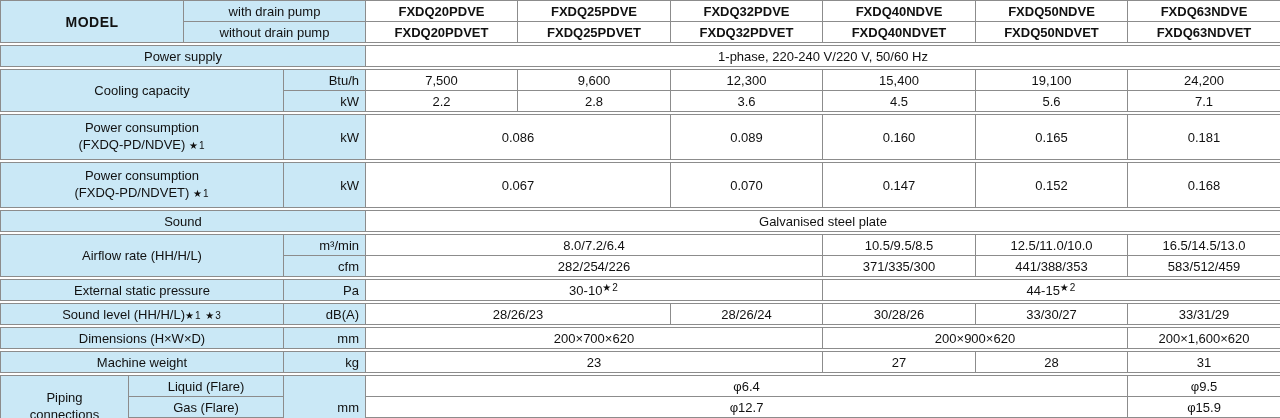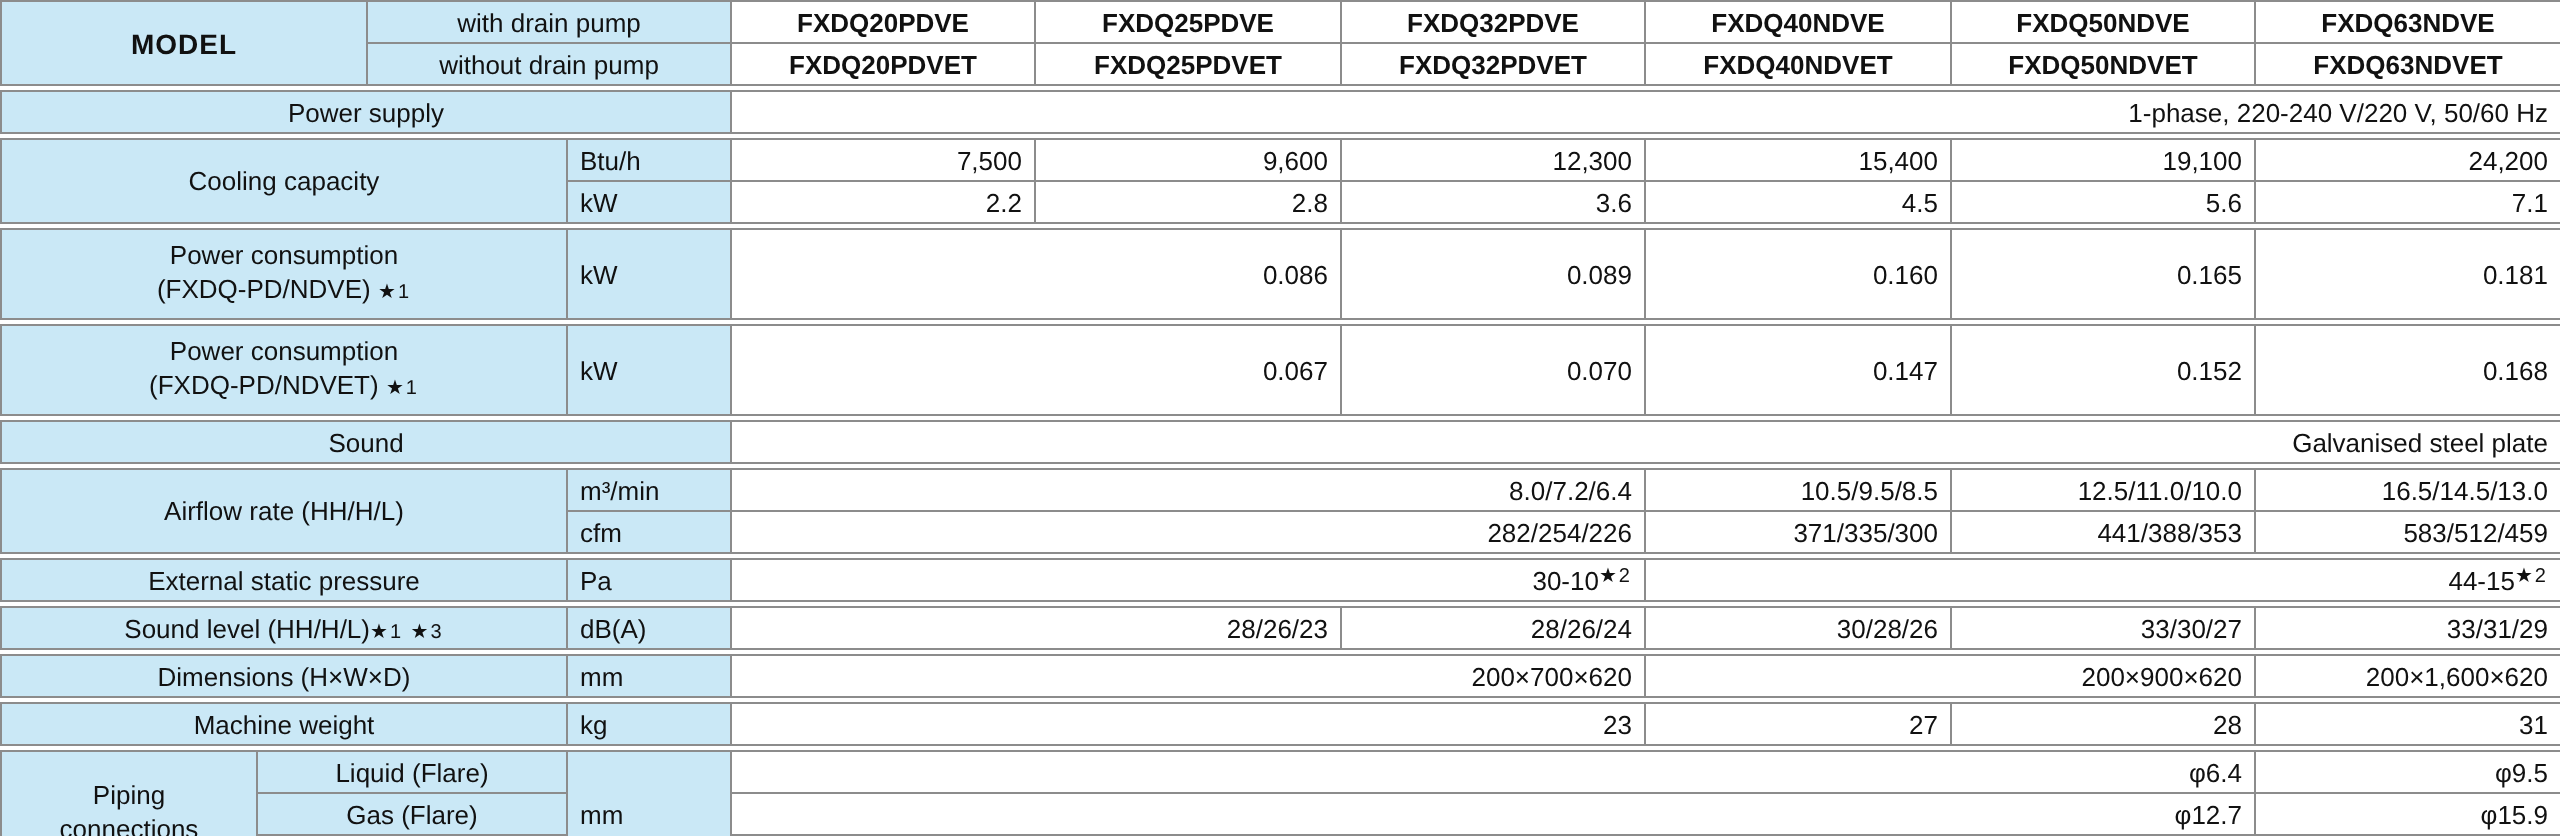--- a/index.html
+++ b/index.html
@@ -2,22 +2,22 @@
 <html><head>
 <meta charset="utf-8">
 <style>
   html,body{margin:0;padding:0;background:#ffffff;}
   body{font-family:"Liberation Sans","DejaVu Sans",sans-serif;color:#111;}
   table{border-collapse:collapse;table-layout:fixed;width:1280px;font-size:13px;}
   td{border:1px solid #8c8c8c;padding:0 6px;height:20px;vertical-align:middle;
      overflow:hidden;white-space:nowrap;}
   td.h{background:#cae8f6;}
   td.label{text-align:center;}
-  td.unit{text-align:left;}
-  td.val{text-align:right;background:#fff;}
+  td.unit{text-align:right;}
+  td.val{text-align:center;background:#fff;}
   td.model{font-weight:bold;font-size:14px;text-align:center;letter-spacing:.5px;margin-left:32px;}
   td.mname{font-weight:bold;text-align:center;background:#fff;margin-left:29px;}
   td.tall{height:44px;}
   tr.gap td{border:none;background:#fff;height:2px;padding:0;line-height:2px;}
   span.multiline{white-space:pre-line;line-height:1.3;}
   span.note{font-size:10px;letter-spacing:1px;}
   span.supnote{font-size:10px;vertical-align:4px;letter-spacing:1px;}
 </style>
 </head>
 <body>

